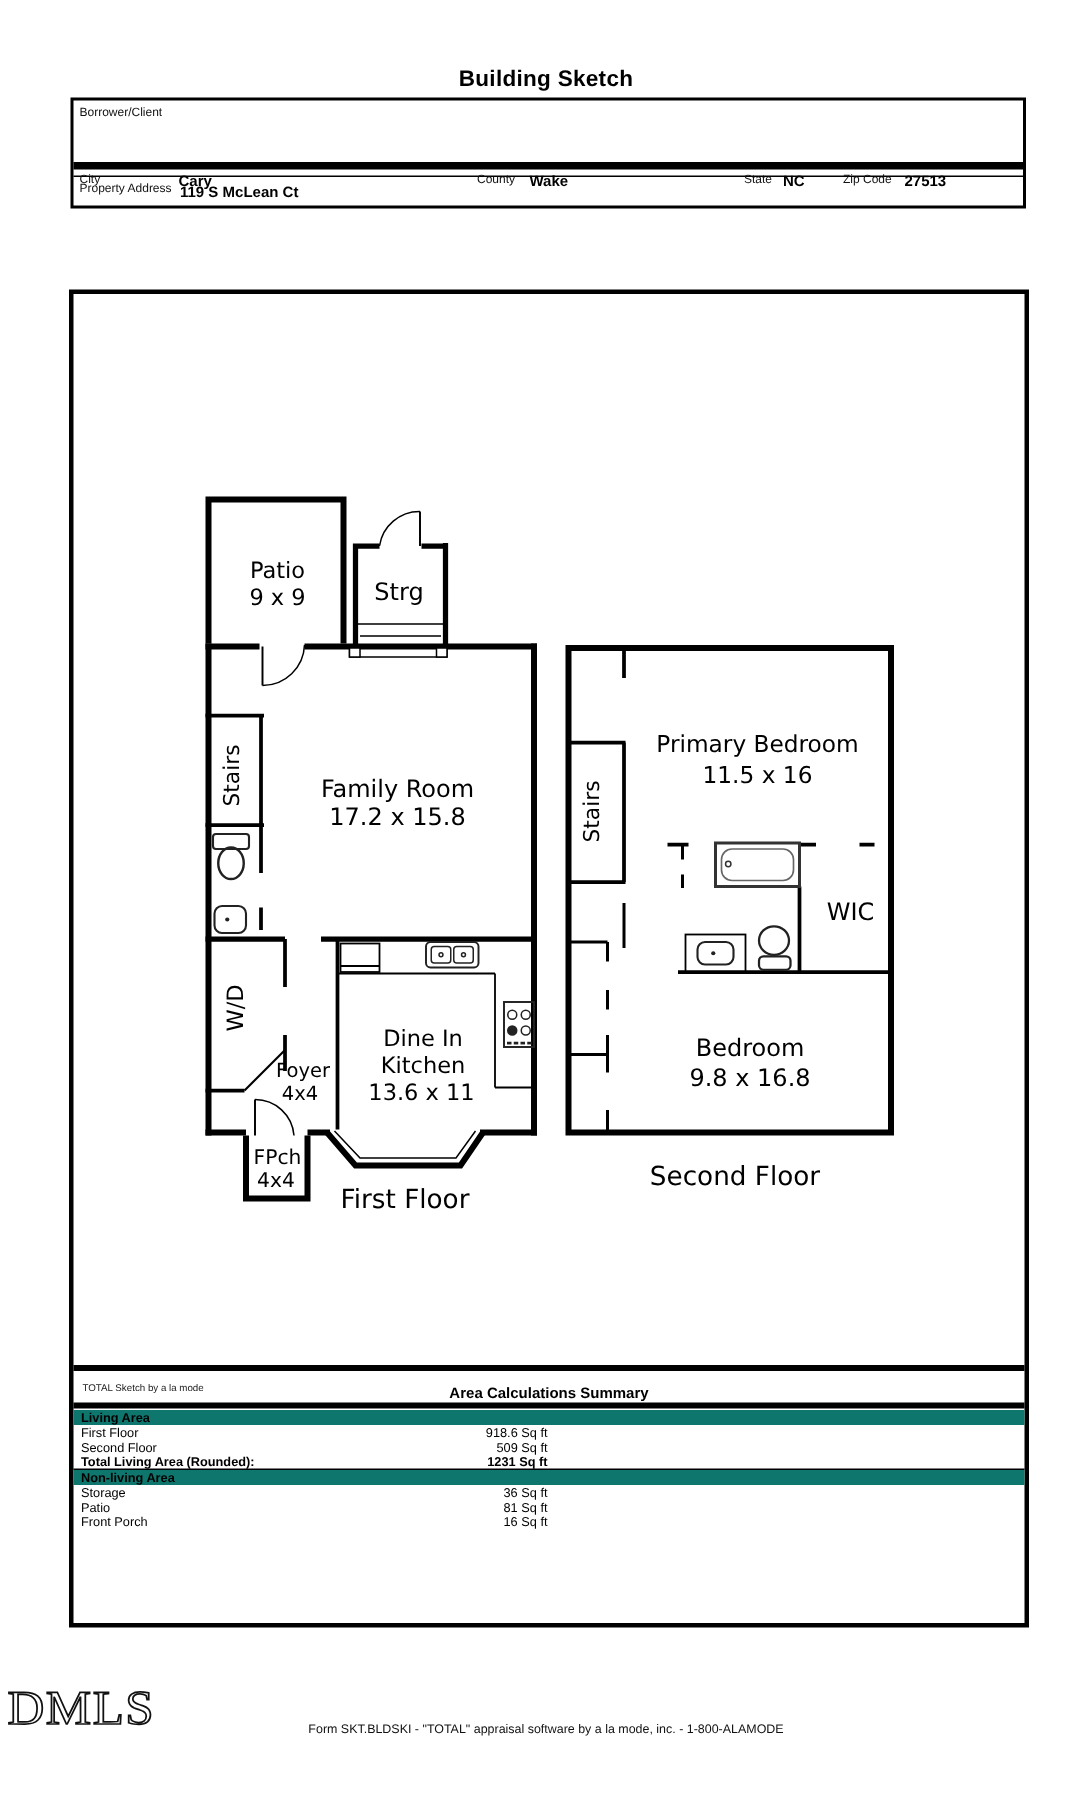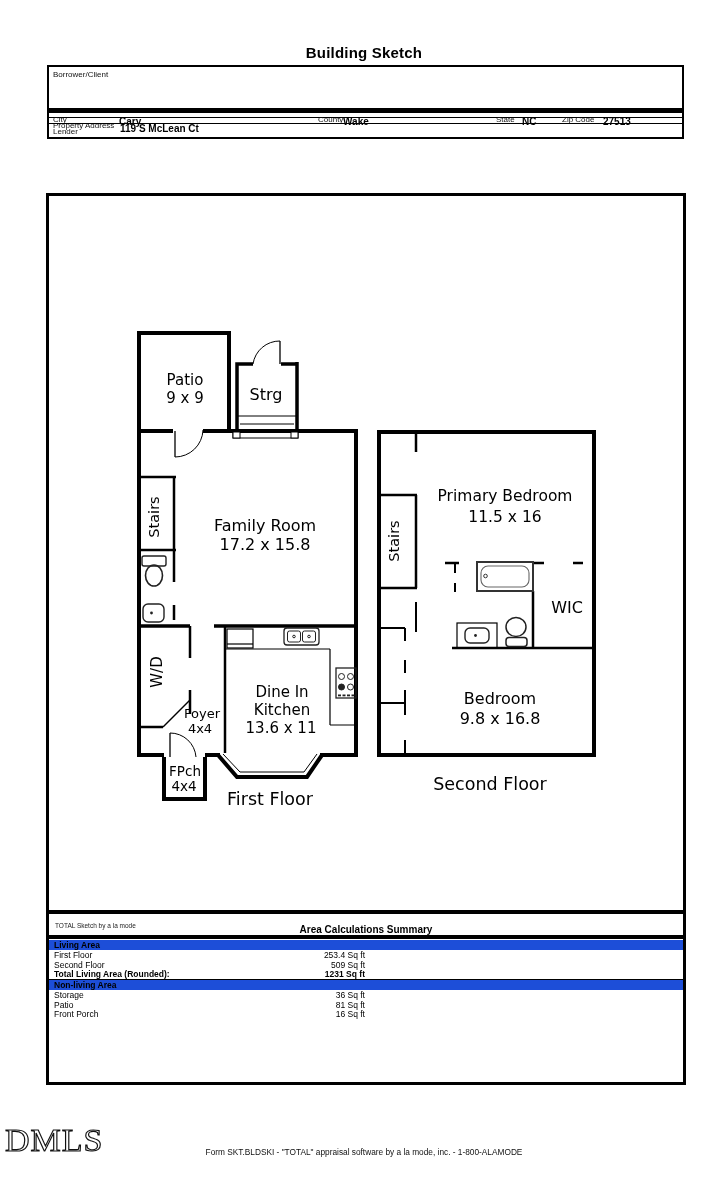--- a/index.html
+++ b/index.html
@@ -27,21 +27,21 @@
   .main-box{
     position:absolute;left:46px;top:193px;width:634px;height:886px;
     border:3px solid #000;box-sizing:content-box;background:#fff;
   }
   .plan-svg{position:absolute;left:0;top:0;width:728px;height:1200px;pointer-events:none;}
   
   .sum-bar{position:absolute;left:49px;width:634px;height:4px;background:#000;}
   .sum-watermark{position:absolute;left:55px;top:922px;font-size:6.5px;color:#222;}
   .sum-title{position:absolute;left:49px;top:924px;width:634px;text-align:center;
     font-size:10px;font-weight:bold;}
-  .sum-band{position:absolute;left:49px;width:634px;height:10px;background:#1d4ed8;
+  .sum-band{position:absolute;left:49px;width:634px;height:10px;background:#0f766e;
     font-size:8.5px;font-weight:bold;line-height:10px;}
   .sum-band span{margin-left:5px;}
   .sum-row{position:absolute;left:49px;width:634px;height:9.5px;font-size:8.5px;line-height:9.5px;}
   .sum-row .lbl{position:absolute;left:5px;top:0;white-space:nowrap;}
   .sum-row .val{position:absolute;left:0;top:0;width:316px;text-align:right;white-space:nowrap;}
   .sum-row.total{font-weight:bold;border-bottom:1px solid #000;}
   
   .footer-text{position:absolute;left:0;top:1147px;width:728px;text-align:center;
     font-size:8.3px;color:#111;}
   .logo-dmls{
@@ -62,28 +62,25 @@
     <span class="f-label" style="left:4px;top:3px">Borrower/Client</span>
   </div>
   <div class="form-row r2">
     <span class="f-label" style="left:4px;top:3px">Property Address</span>
     <span class="f-value" style="left:71px;top:5px">119 S McLean Ct</span>
   </div>
   <div class="form-row r3">
     <span class="f-label" style="left:4px;top:2px">City</span>
     <span class="f-value" style="left:70px;top:3px">Cary</span>
     <span class="f-label" style="left:269px;top:2px">County</span>
-    <span class="f-value" style="left:294px;top:3px">Wake</span>
+    <span class="f-value" style="left:304px;top:3px">Wake</span>
     <span class="f-label" style="left:447px;top:2px">State</span>
     <span class="f-value" style="left:473px;top:3px">NC</span>
     <span class="f-label" style="left:513px;top:2px">Zip Code</span>
     <span class="f-value" style="left:554px;top:3px">27513</span>
-  </div>
-  <div class="form-row r4">
-    <span class="f-label" style="left:4px;top:3px">Lender</span>
   </div>
 </div>
 
 <div class="main-box"></div>
 
 <svg class="plan-svg" viewBox="0 0 728 1200">
   <g fill="none" stroke="#000">
 
     <path stroke-width="4" d="M139,429 V333 H229 V429"></path>
 
@@ -218,21 +215,21 @@
 </svg>
 
 <div class="sum-bar" style="top:910px"></div>
 <div class="sum-watermark">TOTAL Sketch by a la mode</div>
 <div class="sum-title">Area Calculations Summary</div>
 <div class="sum-bar" style="top:935px"></div>
 
 <div class="sum-band" style="top:940px"><span>Living Area</span></div>
 <div class="sum-row" style="top:951px">
   <span class="lbl">First Floor</span>
-  <span class="val">253.4 Sq ft</span>
+  <span class="val">918.6 Sq ft</span>
 </div>
 <div class="sum-row" style="top:960.5px">
   <span class="lbl">Second Floor</span>
   <span class="val">509 Sq ft</span>
 </div>
 <div class="sum-row total" style="top:969.5px">
   <span class="lbl">Total Living Area (Rounded):</span>
   <span class="val">1231 Sq ft</span>
 </div>
 <div class="sum-band" style="top:980px"><span>Non-living Area</span></div>

